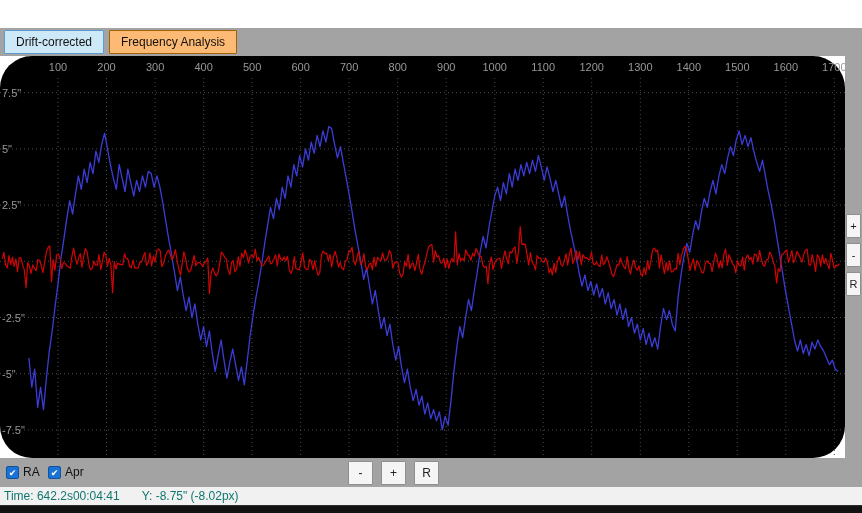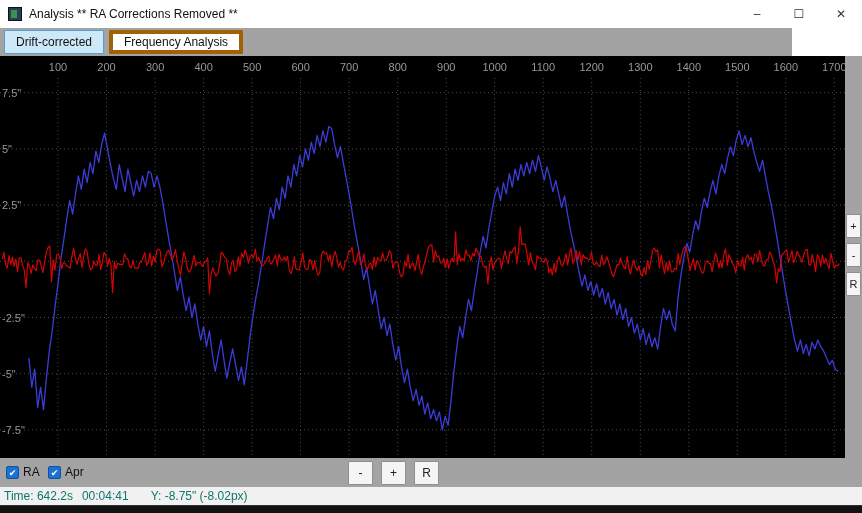--- a/index.html
+++ b/index.html
@@ -10,64 +10,55 @@
   .titlebar{position:absolute;left:0;top:0;width:862px;height:28px;background:var(--window-bg,#fff);
             display:flex;align-items:center;}
   .app-icon{width:14px;height:14px;margin-left:8px;background:#24424f;border:1px solid #111;
             position:relative;flex:0 0 auto;}
   .app-icon::after{content:"";position:absolute;left:2px;top:2px;width:6px;height:8px;background:#3f8f5a;}
   .title{margin-left:7px;font-size:12px;color:#111;white-space:nowrap;}
   .win-controls{margin-left:auto;display:flex;height:100%;}
   .win-btn{width:42px;height:100%;display:flex;align-items:center;justify-content:center;
            font-size:12px;color:#333;cursor:default;}
   
-  .tabstrip{position:absolute;left:0;top:28px;width:792px;height:28px;background:var(--strip-bg,#a3a3a3);
+  .tabstrip{position:absolute;left:0;top:28px;width:862px;height:28px;background:var(--strip-bg,#a3a3a3);
             display:flex;align-items:flex-start;padding:2px 0 0 4px;gap:5px;}
   .tab{height:24px;padding:0 11px;font-size:12px;font-family:"Liberation Sans",sans-serif;color:#111;
-       background:#ffffff;border:4px solid #a16207;border-radius:1px;}
+       background:#fdba74;border:1px solid #a16207;border-radius:1px;}
   .tab.selected{background:var(--selected-tab-bg,#cde8f7);border:1px solid var(--selected-tab-border,#5b9bd0);}
   
-  .chart{position:absolute;left:0;top:56px;width:845px;height:402px;background:var(--chart-bg,#000);}
+  .chart{position:absolute;left:0;top:56px;width:845px;height:402px;background:var(--chart-bg,#000);border-radius:32px;}
   .chart svg{display:block;}
   
   .right-strip{position:absolute;left:845px;top:56px;width:17px;height:402px;background:var(--strip-bg,#a3a3a3);}
   .mini-btn{position:absolute;left:1px;width:15px;height:24px;padding:0;font-size:11px;color:#222;
             background:#f5f5f5;border:1px solid #8f8f8f;border-radius:1px;
             font-family:"Liberation Sans",sans-serif;line-height:22px;text-align:center;}
   
   .bottom-strip{position:absolute;left:0;top:458px;width:862px;height:29px;background:var(--strip-bg,#a3a3a3);}
   .chk{position:absolute;top:7px;display:flex;align-items:center;gap:4px;font-size:12px;color:#111;cursor:default;}
   .chk .box{width:13px;height:13px;background:var(--checkbox-blue,#1a73d4);border:1px solid #10529b;
             border-radius:2px;color:#fff;font-size:9px;line-height:12px;text-align:center;}
   .center-btns{position:absolute;left:348px;top:3px;display:flex;gap:8px;}
   .hbtn{width:25px;height:24px;padding:0;font-size:12px;color:#222;background:#f5f5f5;
         border:1px solid #8f8f8f;border-radius:1px;font-family:"Liberation Sans",sans-serif;}
   
   .statusbar{position:absolute;left:0;top:487px;width:862px;height:18px;background:var(--status-bg,#f1f1f1);
              display:flex;align-items:center;font-size:12px;color:#0f766e;}
   .statusbar .s-time{margin-left:4px;}
-  .statusbar .s-clock{margin-left:9px;}
+  .statusbar .s-clock{}
   .statusbar .s-y{margin-left:22px;}
   
   .bottom-dark{position:absolute;left:0;top:505px;width:862px;height:8px;background:#121212;border-top:1px solid #2e2e2e;}
 </style>
 </head>
 <body>
 
 <div class="window">
 
-  <div class="titlebar">
-    <span class="app-icon"></span>
-    <span class="title">Analysis ** RA Corrections Removed **</span>
-    <div class="win-controls">
-      <span class="win-btn">–</span>
-      <span class="win-btn">☐</span>
-      <span class="win-btn">✕</span>
-    </div>
-  </div>
 
   <div class="tabstrip">
     <button class="tab selected">Drift-corrected</button>
     <button class="tab">Frequency Analysis</button>
   </div>
 
   <div class="chart" id="chart">
       <svg xmlns="http://www.w3.org/2000/svg" width="845" height="402" viewBox="0 0 845 402">
         <line x1="58.0" y1="22" x2="58.0" y2="402" stroke="#4c4c4c" stroke-width="1" stroke-dasharray="1 3"></line>
         <line x1="106.5" y1="22" x2="106.5" y2="402" stroke="#4c4c4c" stroke-width="1" stroke-dasharray="1 3"></line>

